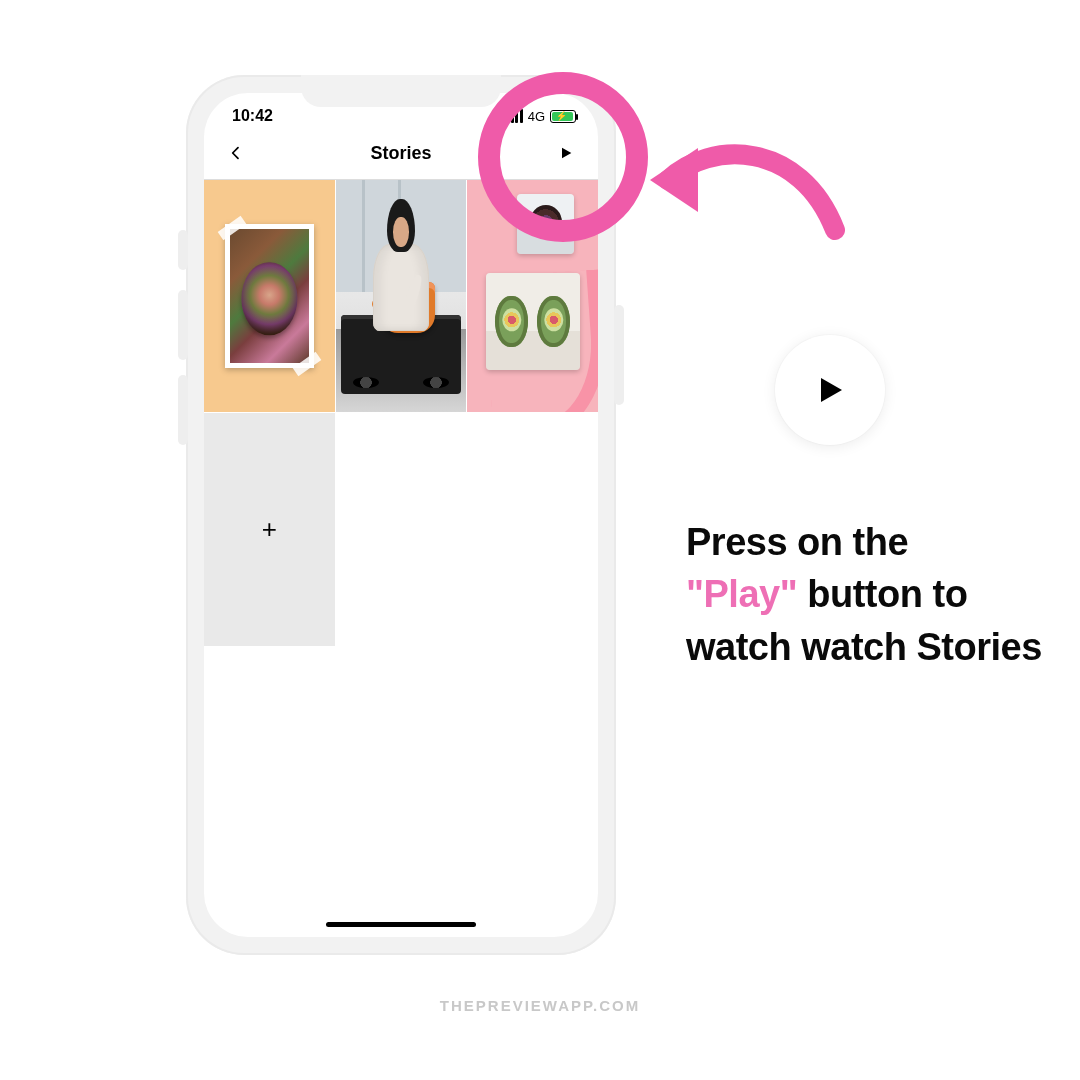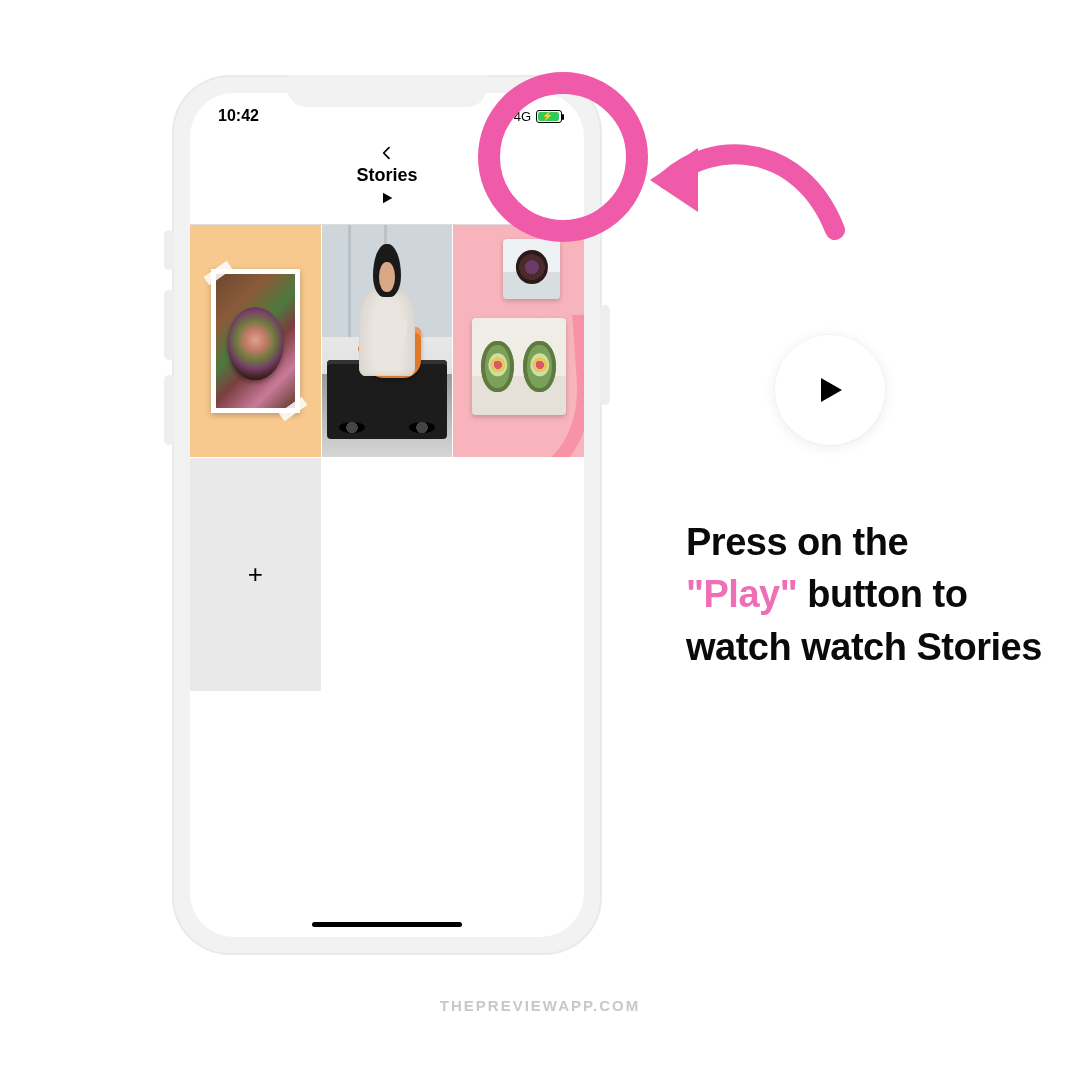--- a/index.html
+++ b/index.html
@@ -8,21 +8,21 @@
     height: 1080px;
     background: #ffffff;
     font-family: -apple-system, BlinkMacSystemFont, "Segoe UI", Arial, sans-serif;
     position: relative;
     overflow: hidden;
   }
 
   
   .phone {
     position: absolute;
-    left: 172px;
+    left: 186px;
     top: 75px;
     width: 430px;
     height: 880px;
     background: #f2f2f2;
     border-radius: 58px;
     box-shadow: inset 0 0 0 2px #eaeaea;
   }
   .phone-side-btn {
     position: absolute;
     background: #eeeeee;
@@ -89,21 +89,20 @@
     content:"⚡"; position:absolute; left:50%; top:50%; transform:translate(-50%,-52%); font-size:9px; color:#fff;
   }
 
   
   .navbar {
     display: flex;
     align-items: center;
     justify-content: space-between;
     padding: 10px 20px 14px;
     border-bottom: 1px solid #ddd;
-    flex-direction: column;
   }
   .nav-title { font-weight: 700; font-size: 18px; color: #000; }
   .nav-back, .nav-play {
     width: 24px; height: 24px; display:flex; align-items:center; justify-content:center;
   }
   .nav-back svg, .nav-play svg { width: 16px; height: 16px; }
 
   
   .story-grid {
     display: grid;

